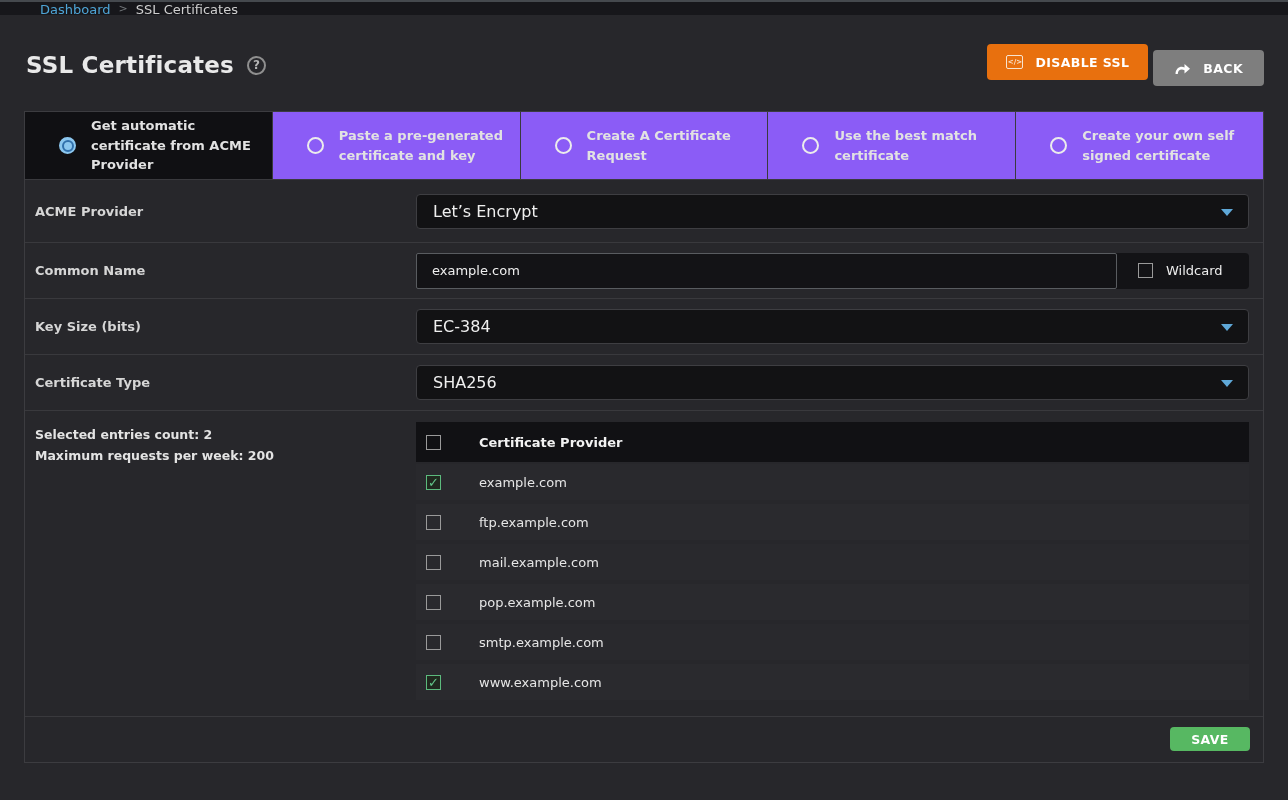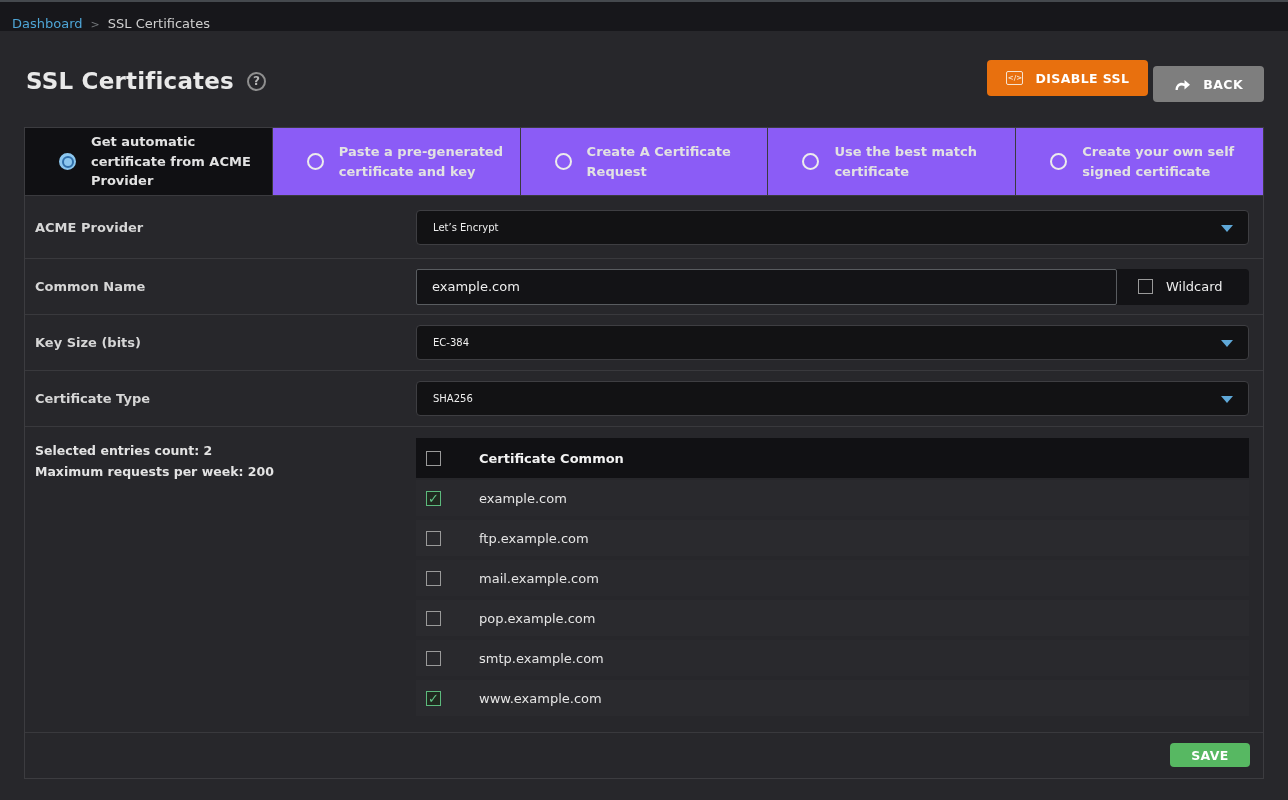--- a/index.html
+++ b/index.html
@@ -1,21 +1,21 @@
 <!DOCTYPE html>
 <html><head>
 <meta charset="utf-8">
 <style>
   * { margin:0; padding:0; box-sizing:border-box; }
   html,body { width:1288px; height:800px; overflow:hidden; }
   body { background:#27272b; font-family:"DejaVu Sans","Liberation Sans",sans-serif; }
 
   
-  .topbar { height:31px; background:#17171b; border-top:2px solid #45494e;
-            display:flex; align-items:flex-end; padding:0 12px; font-size:13px; }
+  .topbar { height:15px; background:#17171b; border-top:2px solid #45494e;
+            display:flex; align-items:flex-start; padding:0 40px; font-size:13px; }
   .crumb-link { color:#4ea5d6; text-decoration:none; cursor:pointer; }
   .crumb-sep  { color:#72767a; margin:0 8px; font-size:11px; }
   .crumb-current { color:#cfcfcf; }
 
   
   .header-row { display:flex; align-items:center; justify-content:space-between;
                 margin:30px 24px 0 26px; height:40px; }
   .title-wrap { display:flex; align-items:center; }
   .page-title { font-size:23px; font-weight:bold; color:#e9e9e9; letter-spacing:.2px; }
   .help-icon { width:19px; height:19px; border:2px solid #8f8f8f; border-radius:50%;
@@ -51,21 +51,21 @@
 
   
   .frow { display:flex; align-items:center; min-height:56px;
           border-bottom:1px solid #39393d; padding:0 14px 0 10px; }
   .frow-first { min-height:63px; }
   .frow-label { width:381px; flex:0 0 381px; font-size:13px; font-weight:bold;
                 color:#d6d6d6; }
   .frow-control { flex:1; }
 
   .select { height:35px; background:#121214; border:1px solid #3e3e42; border-radius:4px;
-            display:flex; align-items:center; padding:0 16px; font-size:10px;
+            display:flex; align-items:center; padding:0 16px; font-size:16px;
             color:#efefef; position:relative; cursor:pointer; }
   .caret { position:absolute; right:15px; top:14px; width:0; height:0;
            border-left:6px solid transparent; border-right:6px solid transparent;
            border-top:7px solid #5fa8d8; }
 
   .cn-wrap { display:flex; align-items:stretch; background:#131316; border-radius:4px;
              height:36px; }
   .cn-input { flex:1; background:transparent; border:1px solid #595c60; border-radius:2px;
               color:#efefef; font-size:13px; font-family:inherit; padding:0 15px; outline:none; }
   .wildcard { flex:0 0 132px; display:flex; align-items:center; gap:13px; padding-left:21px;
@@ -200,21 +200,21 @@
   <div class="frow-entries">
     <div class="summary">
       <div>Selected entries count: 2</div>
       <div>Maximum requests per week: 200</div>
     </div>
     <div class="etable">
       <div class="t-head">
         <span class="cb-cell">
           <span class="checkbox"></span>
         </span>
-        <span class="t-head-label">Certificate Common</span>
+        <span class="t-head-label">Certificate Provider</span>
       </div>
       <div>
           <div class="t-row">
             <span class="cb-cell">
               <span class="checkbox checked">✓</span>
             </span>
             <span class="t-cell-text">example.com</span>
           </div>
           <div class="t-row">
             <span class="cb-cell">

